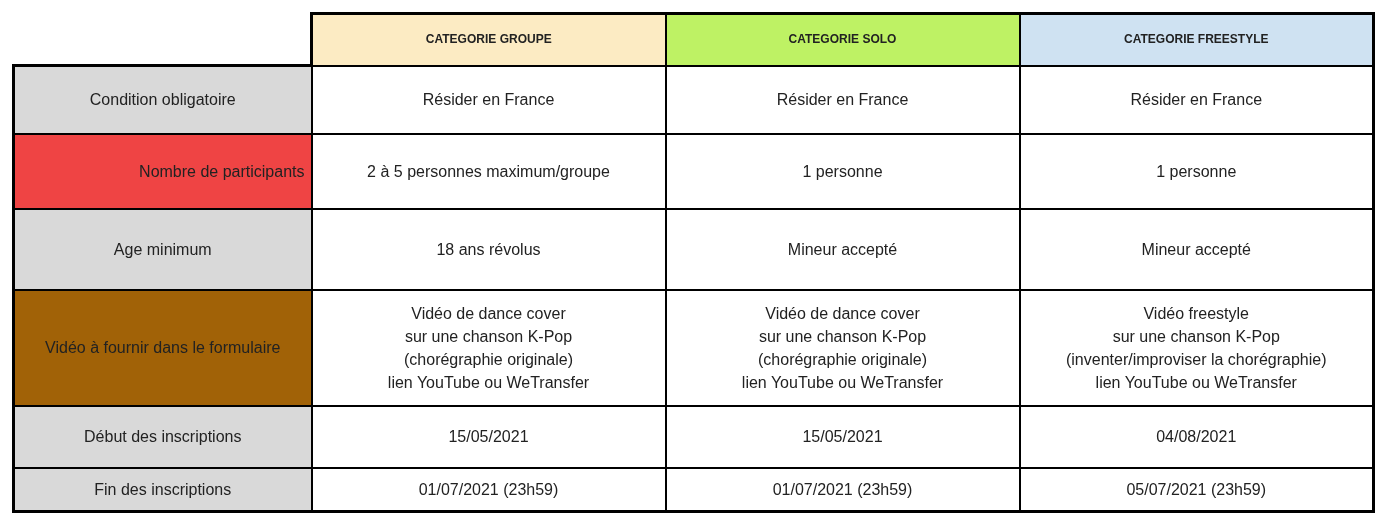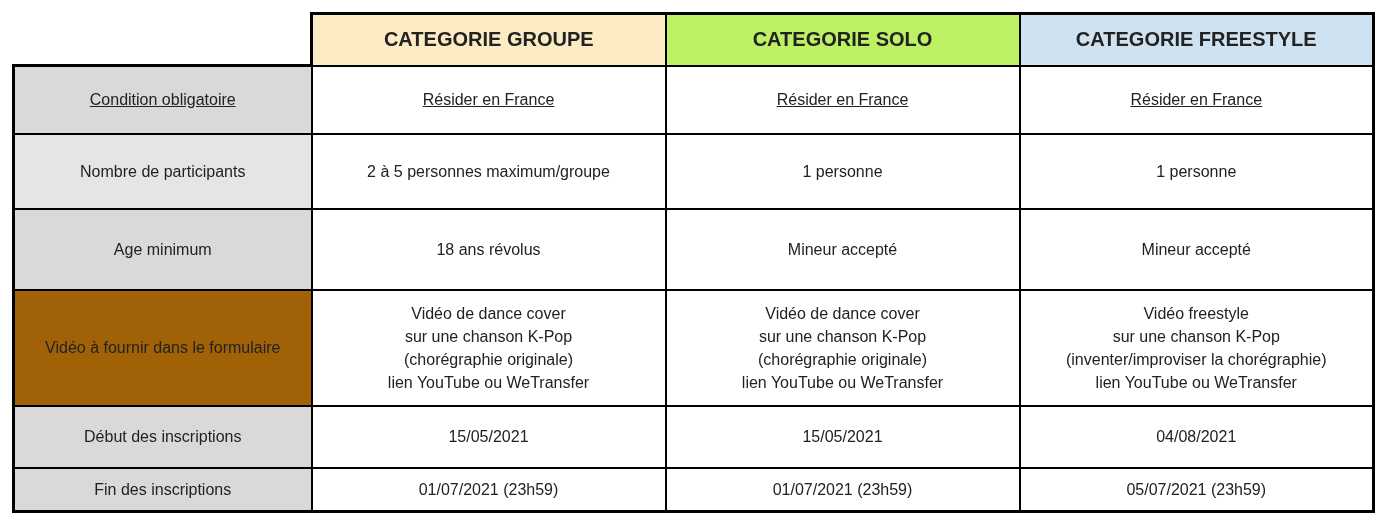--- a/index.html
+++ b/index.html
@@ -30,35 +30,35 @@
     padding: 2px 6px;
     overflow: hidden;
   }
   
   td.corner {
     border: none;
     background: #ffffff;
   }
   th.cat-header {
     font-weight: bold;
-    font-size: 20px;
+    font-size: 12px;
     border-top-width: 3px;
   }
   th.cat-header.first-data { border-left-width: 3px; }
   th.cat-header.last  { border-right-width: 3px; }
   td.row-label {
     border-left-width: 3px;
   }
   tr.first-body td.row-label { border-top-width: 3px; }
   tr.last-row td { border-bottom-width: 3px; }
   td.last-col { border-right-width: 3px; }
   td.cell { white-space: pre-line; }
   
   tr.r-header { height: 52px; }
-  tr.r-1 { height: 68px; text-decoration: underline; }
+  tr.r-1 { height: 68px; }
   tr.r-2 { height: 75px; }
   tr.r-3 { height: 81px; }
   tr.r-4 { height: 116px; }
   tr.r-5 { height: 62px; }
   tr.r-6 { height: 44px; }
 </style>
 </head>
 <body>
 
 <div class="table-wrap">
@@ -78,21 +78,21 @@
     </tr>
 
     <tr class="r-1 first-body">
       <td class="row-label" style="background-color: rgb(217, 217, 217);">Condition obligatoire</td>
       <td class="cell">Résider en France</td>
       <td class="cell">Résider en France</td>
       <td class="cell last-col">Résider en France</td>
     </tr>
 
     <tr class="r-2">
-      <td class="row-label" style="background-color: #e5e5e5;">Nombre de participants</td>
+      <td class="row-label" style="background-color: #ef4444; text-align: right;">Nombre de participants</td>
       <td class="cell">2 à 5 personnes maximum/groupe</td>
       <td class="cell">1 personne</td>
       <td class="cell last-col">1 personne</td>
     </tr>
 
     <tr class="r-3">
       <td class="row-label" style="background-color: rgb(217, 217, 217);">Age minimum</td>
       <td class="cell">18 ans révolus</td>
       <td class="cell">Mineur accepté</td>
       <td class="cell last-col">Mineur accepté</td>

